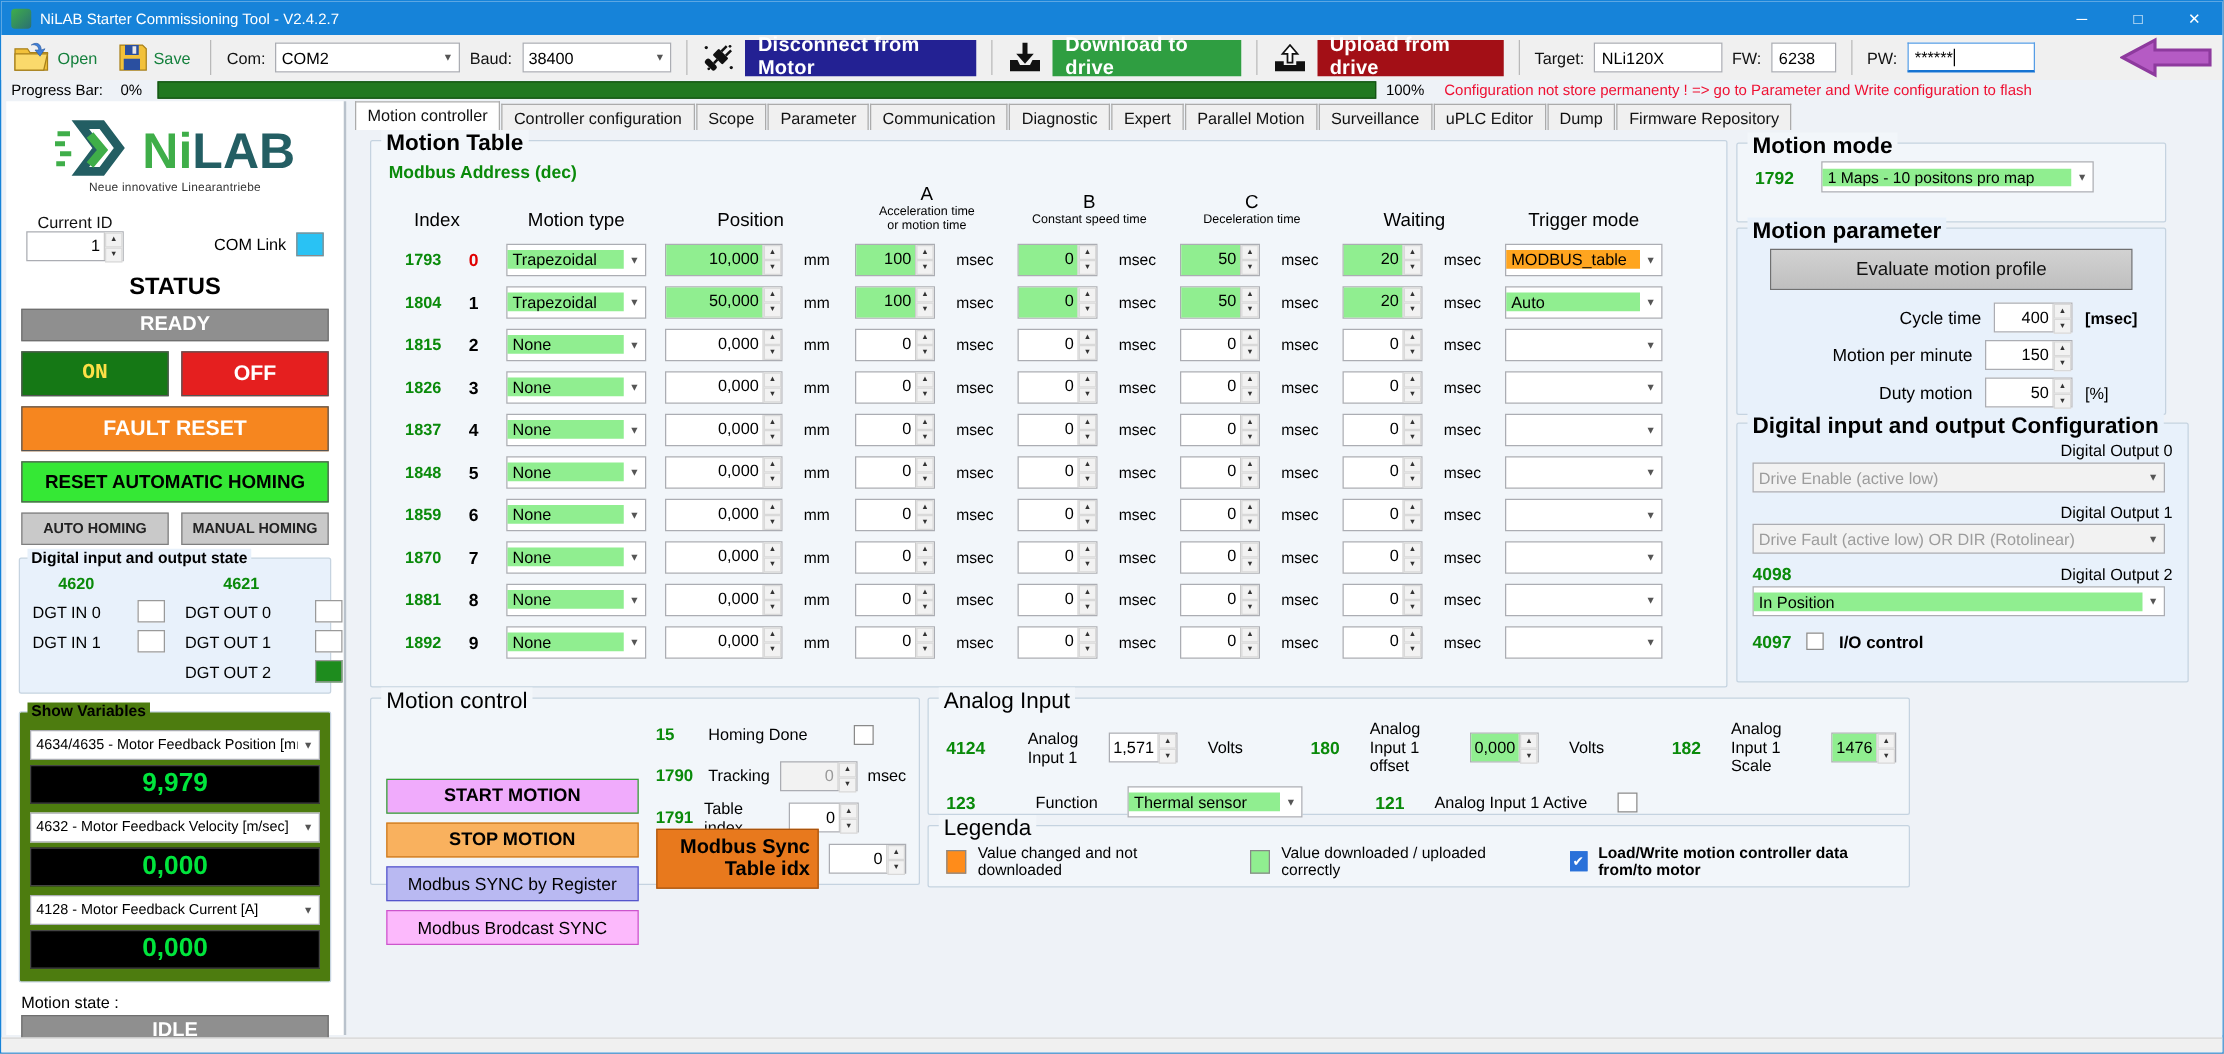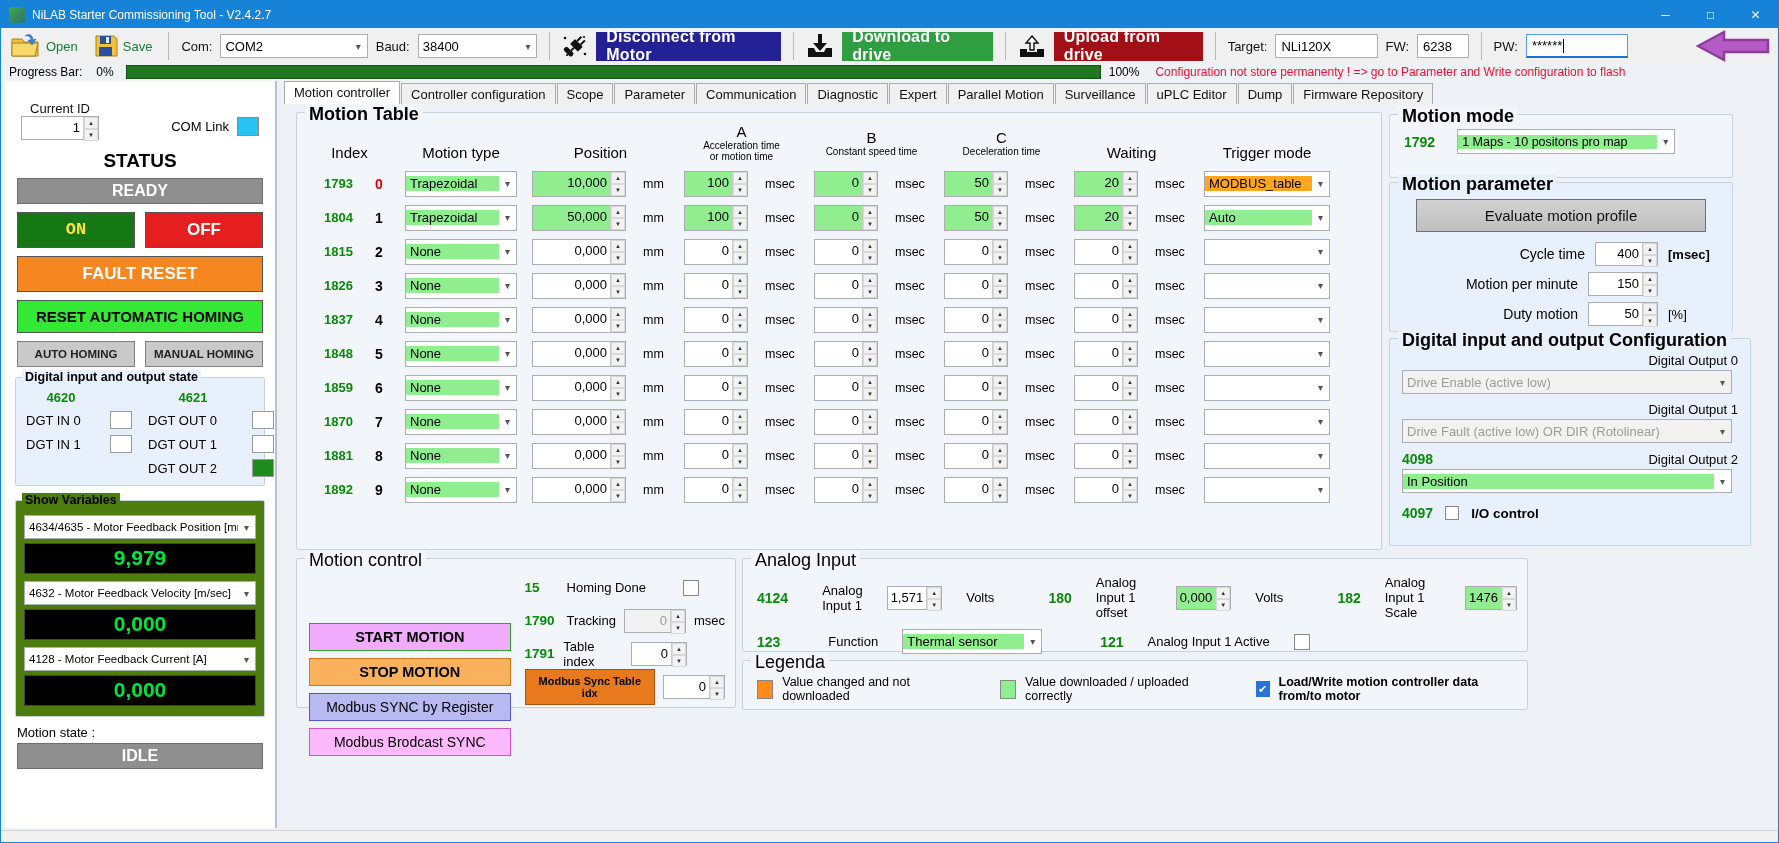--- a/index.html
+++ b/index.html
@@ -120,21 +120,21 @@
 
   
   #gb-mc { left:12px; top:454px; width:440px; height:150px; padding:16px 10px 0 12px; }
   .mcgrid { display:flex; gap:14px; }
   .mccol1 { width:205px; display:flex; flex-direction:column; gap:7px; }
   .mcbtn { border:1px solid #3c9a3c; text-align:center; font-size:14.5px; padding:5px 0; font-weight:bold; }
   .mc-start { background:#f0abfc; border-color:#2fa52f;margin-top:48px; }
   .mc-stop { background:#f9b15e; border-color:#cc7a1f; }
   .mc-sync { background:#b9b9f2; border-color:#5555cc; font-weight:normal; font-size:14px; }
   .mc-bcast { background:#fcb9fc; border-color:#cc55cc; font-weight:normal; font-size:14px; }
-  .mc-tableidx { background:#e8791d; border-color:#a8540e; font-weight:bold; font-size:11px; }
+  .mc-tableidx { background:#e8791d; border-color:#a8540e; font-weight:bold; font-size:16px;text-align:right; }
   .mccol2 { flex:1; display:flex; flex-direction:column; gap:8px; font-size:13px; }
   .mcrow { display:flex; align-items:center; gap:8px; height:25px; }
   .mcaddr { color:#0a8a0a; font-weight:bold; width:34px; font-size:13.5px; }
   .cb { width:16px; height:16px; border:1px solid #8a8a8a; background:#fff; display:flex; align-items:center; justify-content:center; }
   .cb.checked { background:#2a71d9; color:#fff; font-size:11px; border-color:#2a71d9; }
 
   
   #gb-ai { left:458px; top:454px; width:786px; height:94px; padding:16px 10px 0 14px; }
   .airow { display:flex; align-items:center; gap:24px; font-size:13px; margin-bottom:9px; }
   .aiaddr { color:#0a8a0a; font-weight:bold; font-size:14px; }
@@ -293,20 +293,38 @@
       <div class="tab">Diagnostic</div>
       <div class="tab">Expert</div>
       <div class="tab">Parallel Motion</div>
       <div class="tab">Surveillance</div>
       <div class="tab">uPLC Editor</div>
       <div class="tab">Dump</div>
       <div class="tab">Firmware Repository</div>
     </div>
 
   <div class="sidebar">
+    <div class="logo">
+      <div class="logorow">
+        <span>
+          <svg width="64" height="52" viewBox="0 0 64 52">
+            <rect x="2" y="10" width="10" height="4" fill="#3fae49"></rect>
+            <rect x="0" y="18" width="8" height="4" fill="#3fae49"></rect>
+            <rect x="4" y="26" width="9" height="4" fill="#3fae49"></rect>
+            <rect x="1" y="34" width="7" height="4" fill="#3fae49"></rect>
+            <path d="M18 2 l22 0 18 24 -18 24 -22 0 18 -24 z" fill="none" stroke="#235e63" stroke-width="9" stroke-linejoin="miter" transform="scale(0.78) translate(8 4)"></path>
+            <path d="M22 14 l10 12 -10 12" fill="none" stroke="#3fae49" stroke-width="7" transform="translate(6 -1)"></path>
+          </svg>
+        </span>
+        <span class="brand">
+          <span class="ni">Ni</span><span class="lab">LAB</span>
+        </span>
+      </div>
+      <div class="tagline">Neue innovative Linearantriebe</div>
+    </div>
 
     <div class="idrow">
       <div class="idcol">
         <div class="lbl">Current ID</div>
         <div class="spin" style="width:78px">
           <div class="v">1</div>
           <div class="b">
               <div>▲</div>
               <div>▼</div>
             </div>
@@ -374,20 +392,21 @@
     </div>
 
     <div class="motionstate">Motion state :</div>
     <div class="graybar">IDLE</div>
   </div>
 
   <div class="main">
 
     <div class="gb" id="gb-table">
       <div class="lg bold">Motion Table</div>
+      <div class="modbus">Modbus Address (dec)</div>
       <div class="tgrid thead">
         <div class="c-index h-main">Index</div>
         <div class="c-type h-main">Motion type</div>
         <div class="c-pos h-main">Position</div>
         <div class="c-a">
           <div class="h-letter">A</div>
           <div class="h-sub">Acceleration time</div>
           <div class="h-sub">or motion time</div>
         </div>
         <div class="c-b">

